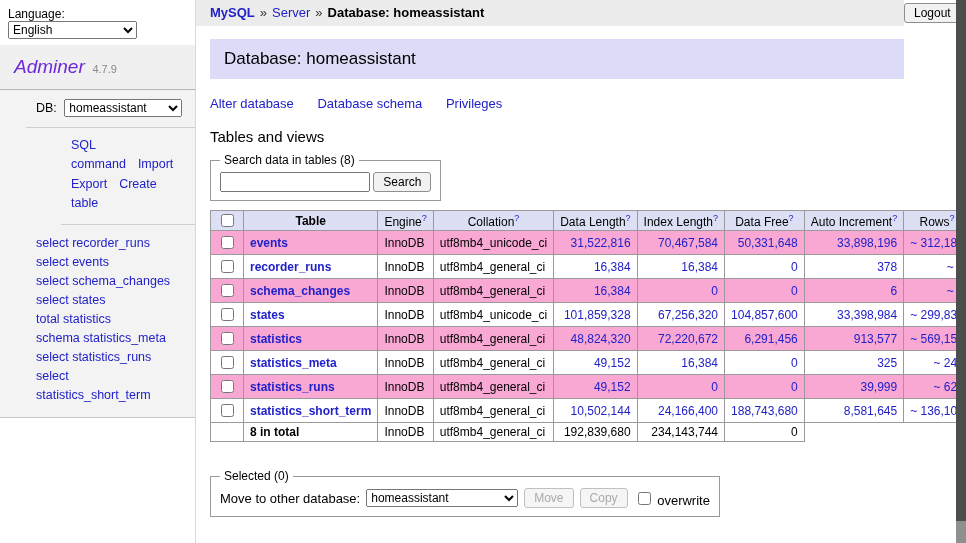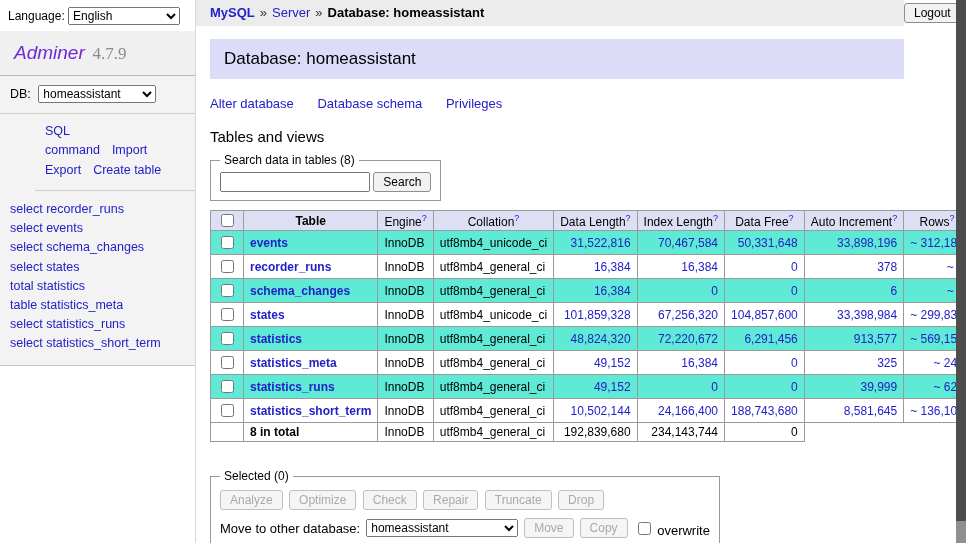--- a/index.html
+++ b/index.html
@@ -14,25 +14,25 @@
     font-size:12px; padding:2px 9px; border:1px solid #8f8f8f; background:#f2f2f2;
     border-radius:3px; color:#000;
   }
   .btn:disabled { color:#aaa; border-color:#c0c0c0; background:#f5f5f5; }
 
   .layout { display:flex; height:100%; }
 
   
   .sidebar { width:196px; flex:none; background:#fff; border-right:1px solid #d8d8d8; }
   .lang { padding:7px 8px 6px; font-size:12px; background:#fff; }
-  .lang select { font-size:12px; width:112px; }
+  .lang select { font-size:12px; width:129px; }
   .brand { background:#f0f0f0; border-bottom:1px solid #b5b5b5; padding:11px 14px; color:#6e6e6e; }
   .brand .app { font-style:italic; font-size:19px; color:#6d28d9; }
-  .brand .ver { font-size:17px; color:#8a8a8a; margin-left:4px;font-family:Liberation Serif, serif; }
-  .side-body { background:#f3f3f3; border-bottom:1px solid #c6c6c6; }
+  .brand .ver { font-size:11px; color:#8a8a8a; margin-left:4px; }
+  .side-body { background:#f3f3f3; border-bottom:1px solid #c6c6c6;padding-left:26px; }
   .db-section { padding:9px 10px 10px; border-bottom:1px solid #cfcfcf; font-size:12.5px; }
   .db-section select { font-size:12px; width:118px; margin-left:4px; }
   .cmd-links { padding:8px 10px 10px; border-bottom:1px solid #cfcfcf; font-size:12.5px; line-height:1.55;margin-left:35px; }
   .cmd-links a { margin-right:12px; }
   .tbl-links { padding:8px 10px 12px; font-size:12.5px; }
   .tbl-links a { display:block; margin:1px 0; line-height:1.45; }
 
   
   .main { flex:1; min-width:0; display:flex; flex-direction:column; }
   .topbar { display:flex; align-items:flex-start; }
@@ -56,21 +56,21 @@
   table.data th, table.data td { border:1px solid #9a9a9a; padding:2px 6px; white-space:nowrap; }
   table.data th { background:#dde0f4; font-weight:normal; text-align:center; padding:0 6px; }
   table.data th.th-table { font-weight:bold; }
   table.data th sup a { font-size:9px; }
   td.cbcol, th.cbcol { width:20px; text-align:center; padding:1px 3px; }
   th.w-table { min-width:116px; } th.w-engine { min-width:48px; } th.w-coll { min-width:118px; }
   th.w-dl { min-width:70px; } th.w-il { min-width:74px; } th.w-df { min-width:60px; }
   th.w-ai { min-width:84px; } th.w-rows { min-width:54px; }
   td.num { text-align:right; }
   td.tname a { font-weight:bold; }
-  tr.stripe td { background:#5eead4; }
+  tr.stripe td { background:#f9a8d4; }
   tr.total-row td { background:#fff; }
   tr.total-row .lbl { font-weight:bold; }
 
   .selected-box { margin-top:27px; }
   .sel-buttons { margin:2px 0 8px; }
   .sel-buttons .btn { margin-right:3px; }
   .move-row { display:flex; align-items:center; gap:6px; font-size:13px; }
   .move-row select { font-size:12px; width:152px; }
 
   
@@ -107,21 +107,21 @@
         <div>
           <a>Export</a><a>Create table</a>
         </div>
       </div>
       <div class="tbl-links">
         <a>select recorder_runs</a>
         <a>select events</a>
         <a>select schema_changes</a>
         <a>select states</a>
         <a>total statistics</a>
-        <a>table statistics_meta</a>
+        <a>schema statistics_meta</a>
         <a>select statistics_runs</a>
         <a>select statistics_short_term</a>
       </div>
     </div>
   </div>
 
   <div class="main">
     <div class="topbar">
       <div class="breadcrumb">
         <a class="root">MySQL</a><span class="sep">»</span><a>Server</a><span class="sep">»</span><span class="current">Database: homeassistant</span>
@@ -261,28 +261,20 @@
             <td>utf8mb4_general_ci</td>
             <td class="num">192,839,680</td>
             <td class="num">234,143,744</td>
             <td class="num">0</td>
           </tr>
         </tfoot>
       </table>
 
       <fieldset class="selected-box">
         <legend>Selected (0)</legend>
-        <div class="sel-buttons">
-          <button class="btn" disabled="">Analyze</button>
-          <button class="btn" disabled="">Optimize</button>
-          <button class="btn" disabled="">Check</button>
-          <button class="btn" disabled="">Repair</button>
-          <button class="btn" disabled="">Truncate</button>
-          <button class="btn" disabled="">Drop</button>
-        </div>
         <div class="move-row">
           <span>Move to other database:</span>
           <select>
             <option>homeassistant</option>
           </select>
           <button class="btn" disabled="">Move</button>
           <button class="btn" disabled="">Copy</button>
           <label>
             <input type="checkbox" style="">
             <span>overwrite</span>

